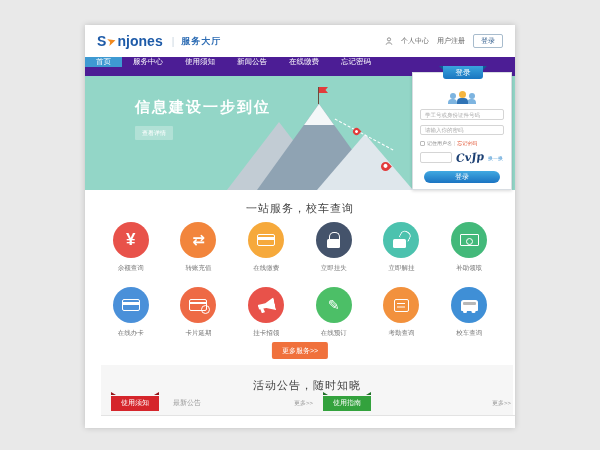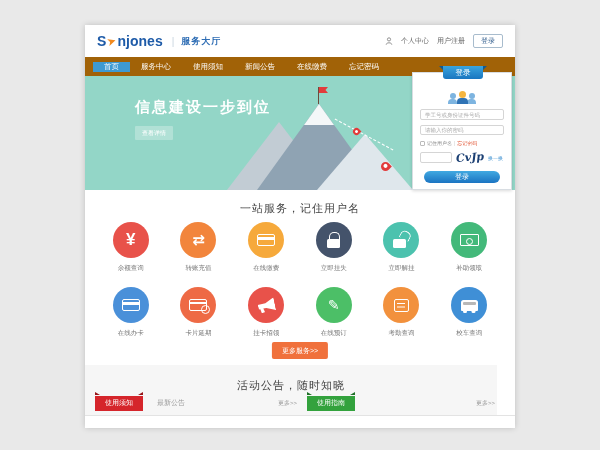--- a/index.html
+++ b/index.html
@@ -16,22 +16,22 @@
   .logo .arrow { color:#f28a1e; font-size:11px; margin:0 1px; transform:rotate(-18deg); display:inline-block; }
   .logo-sep { color:#c9d4de; font-size:10px; margin:0 7px 0 9px; font-weight:normal; }
   .site-name { color:#2e6db4; font-size:9px; letter-spacing:1px; }
   .hdr-right { margin-left:auto; display:flex; align-items:center; gap:8px; font-size:7px; color:#666; }
   .person-ic { width:8px; height:8px; }
   .hdr-link { cursor:pointer; }
   .hdr-login-btn { border:1px solid #a8bccd; border-radius:2px; padding:1px 7px;
     color:#35608f; font-size:7px; cursor:pointer; background:#fff; }
 
   
-  .nav { position:absolute; left:0; top:32px; width:430px; height:19px; background:#a16207;
-    display:flex; align-items:center; padding-left:8px; }
+  .nav { position:absolute; left:0; top:32px; width:430px; height:19px; background:#4c1d95;
+    display:flex; align-items:flex-start; }
   .nav-item { color:#fff; font-size:7.5px; display:flex; align-items:center;
     padding:0 11px; cursor:pointer; }
   .nav-item.active { background:#3e9ad2; }
 
   
   .hero { position:absolute; left:0; top:51px; width:430px; height:114px;
     background:#93d6c7; overflow:hidden; }
   .hero-text { position:absolute; left:50px; top:22px; z-index:3; }
   .hero-title { color:#fff; font-size:15px; font-weight:bold; letter-spacing:2px; }
   .hero-sub { color:rgba(255,255,255,0.88); font-size:8px; letter-spacing:3px; margin-top:9px; }
@@ -133,21 +133,21 @@
   .ic-cal { width:15px; height:13px; border:1.5px solid #fff; border-radius:2px; position:relative; }
   .ic-cal::after { content:""; position:absolute; left:2px; top:3px; width:8px; height:1.5px;
     background:#fff; box-shadow:0 3.5px 0 #fff; }
   .ic-bus { width:17px; height:11px; background:#fff; border-radius:2.5px 2.5px 1px 1px; position:relative; }
   .ic-bus::before { content:""; position:absolute; left:2px; top:2px; width:13px; height:3.5px;
     background:rgba(0,0,0,0.28); border-radius:1px; }
   .ic-bus::after { content:""; position:absolute; left:2.5px; bottom:-2.5px; width:3.5px; height:3.5px;
     background:#fff; border-radius:50%; box-shadow:8.5px 0 0 #fff; }
 
   
-  .announce { position:absolute; left:0; top:340px; width:412px; height:63px; background:#f6f6f6; }
+  .announce { position:absolute; left:16px; top:340px; width:412px; height:63px; background:#f6f6f6; }
   .announce .sec-title { margin-top:13px; }
   .tab-row { position:absolute; left:10px; top:30px; width:410px; height:16px; display:flex; }
   .tab-col { display:flex; align-items:center; position:relative; }
   .tab-col-left { width:212px; }
   .tab-col-right { width:198px; margin-left:0; }
   .ribbon { position:relative; height:15px; padding:0 10px; display:flex; align-items:center;
     color:#fff; font-size:7px; cursor:pointer; }
   .ribbon::before, .ribbon::after { content:""; position:absolute; top:-3.5px; border-style:solid; }
   .ribbon-red { background:#d5252b; }
   .ribbon-red::before { left:0; border-width:3.5px 0 0 5px; border-color:transparent transparent transparent #971418; }
@@ -236,21 +236,21 @@
       </div>
       <div class="captcha-row">
         <input class="captcha-input" type="text" style="">
         <span class="captcha-img">CvJp</span>
         <span class="captcha-refresh">换一换</span>
       </div>
       <button class="login-submit">登录</button>
     </div>
 
     <div class="services">
-      <div class="sec-title">一站服务，记住用户名</div>
+      <div class="sec-title">一站服务，校车查询</div>
       <div class="svc-grid">
         <div class="svc">
           <div class="svc-circle" style="background: rgb(232, 82, 74);">
               <span class="ig ic-yen"></span>
             </div>
           <span class="svc-label">余额查询</span>
         </div>
         <div class="svc">
           <div class="svc-circle" style="background: rgb(242, 133, 60);">
               <span class="ig ic-arrows"></span>

